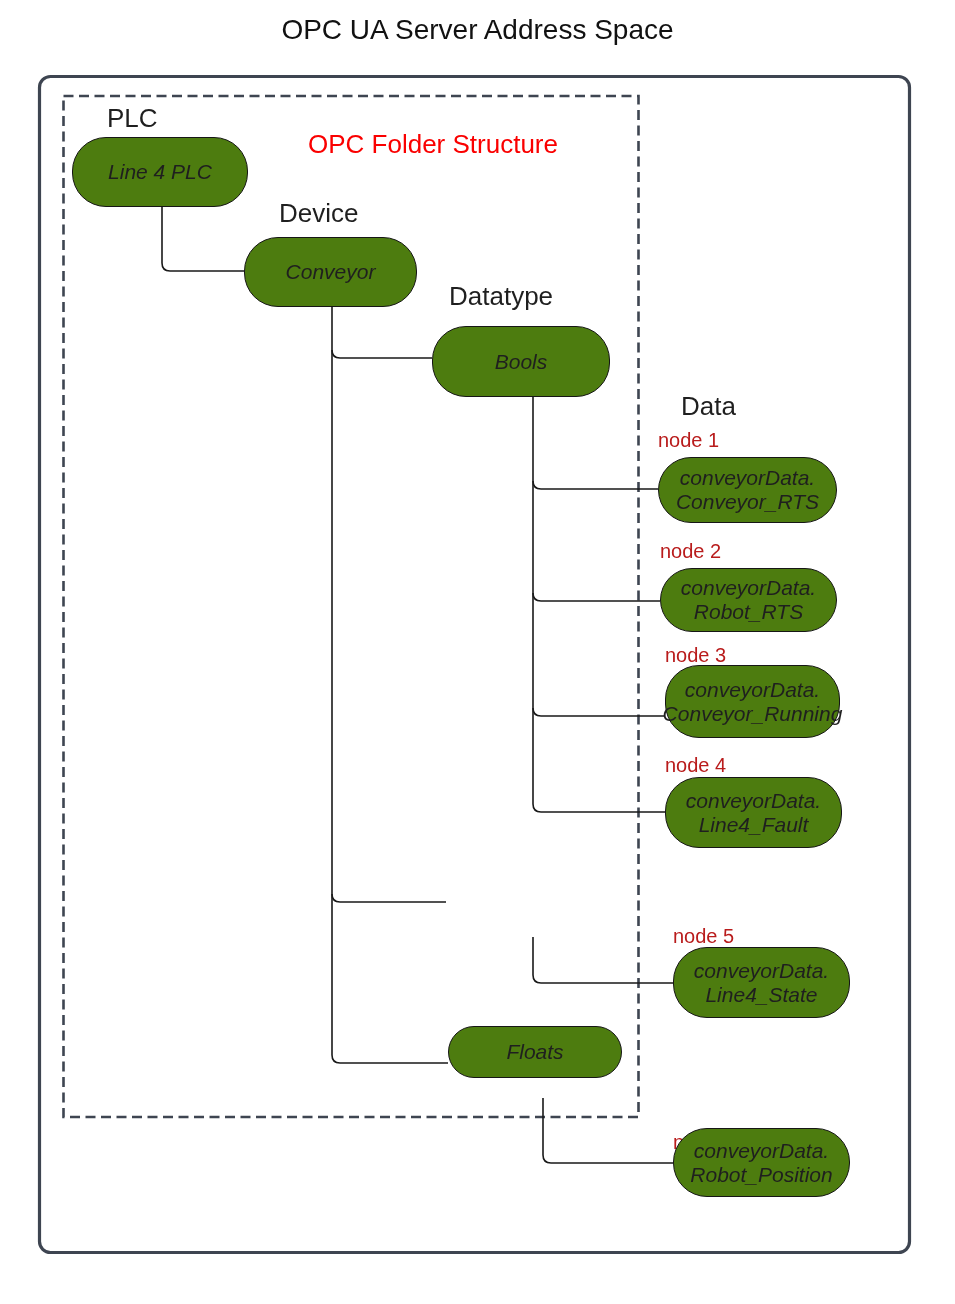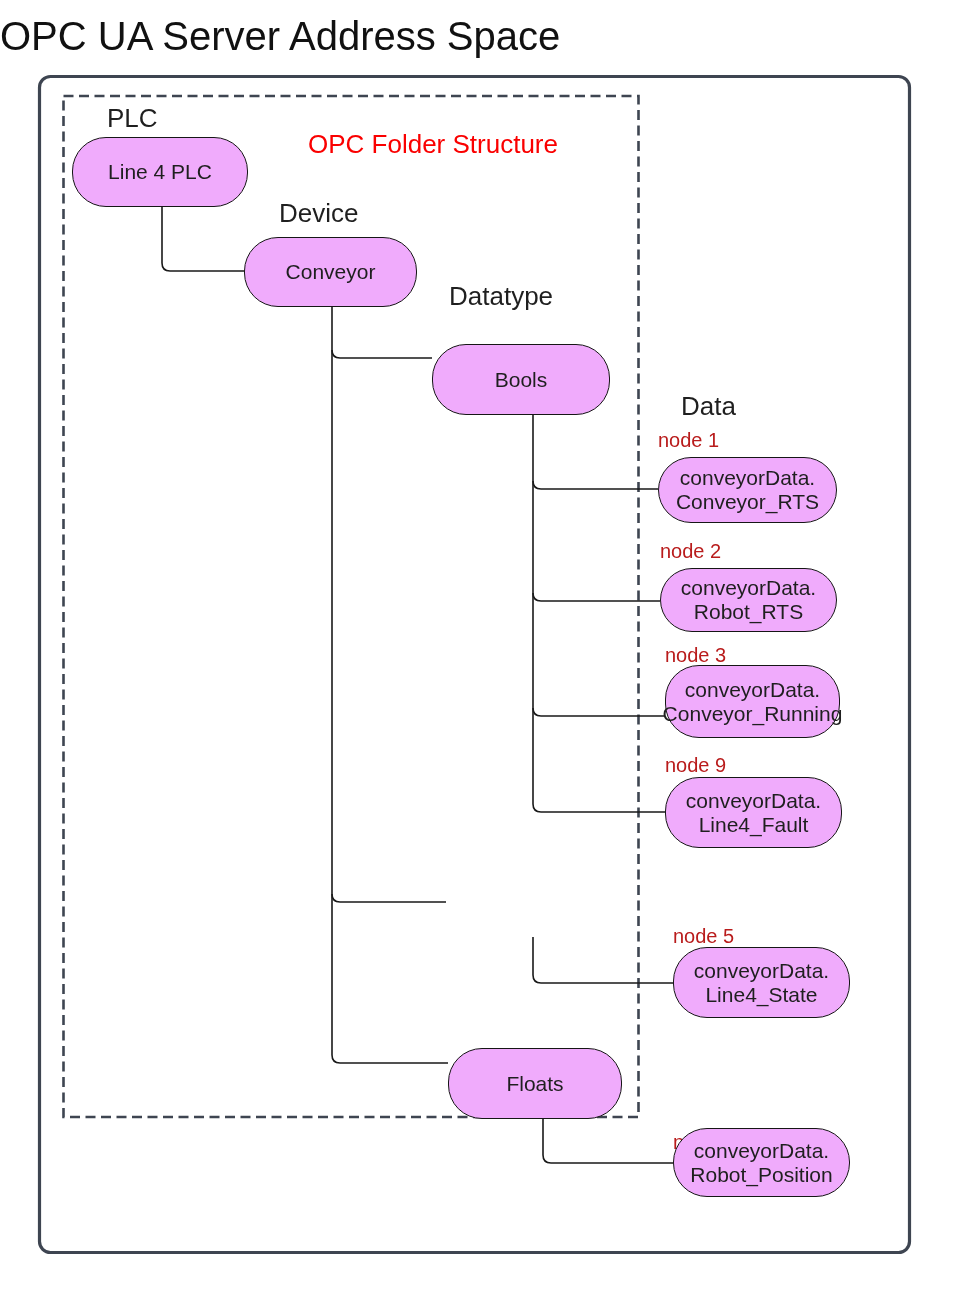--- a/index.html
+++ b/index.html
@@ -1,46 +1,46 @@
 <!DOCTYPE html>
 <html><head>
 <meta charset="utf-8">
 <style>
   html,body{margin:0;padding:0;background:#ffffff;}
   #canvas{
     position:relative;width:955px;height:1304px;background:#ffffff;
     font-family:"Liberation Sans",sans-serif;color:#1f1f1f;overflow:hidden;
   }
   #title{
-    position:absolute;left:0;top:14px;width:955px;
-    font-size:40px;letter-spacing:0px;color:#111111;
+    position:absolute;left:0;top:14px;width:955px;text-align:center;
+    font-size:28px;letter-spacing:0px;color:#111111;
   }
   .lvl{
     position:absolute;font-size:26px;color:#1f1f1f;white-space:nowrap;
   }
   #annotation{
     position:absolute;left:283px;top:129px;width:300px;text-align:center;
     font-size:26px;color:#fa0000;white-space:nowrap;
   }
   .pill{
-    position:absolute;border:1.6px solid #161616;border-radius:34px;background:#f0abfc;
+    position:absolute;border:1.6px solid #161616;border-radius:34px;background:#4d7c0f;
     display:flex;align-items:center;justify-content:center;
-    font-size:21px;color:#1f1f1f;white-space:nowrap;box-sizing:border-box;
+    font-size:21px;color:#1f1f1f;white-space:nowrap;box-sizing:border-box;font-style:italic;
   }
   .pill.multi{flex-direction:column;line-height:24px;}
   .nlabel{
     position:absolute;text-align:left;font-size:20px;color:#b91c1c;white-space:nowrap;
   }
   svg{position:absolute;left:0;top:0;}
   
   #b-plc    {left:72px; top:137px; width:176px;height:70px;}
   #b-dev    {left:244px;top:237px; width:173px;height:70px;}
-  #b-bools  {left:432px;top:326px; width:178px;height:71px;margin-top:18px;}
+  #b-bools  {left:432px;top:326px; width:178px;height:71px;}
   #b-dints  {left:446px;top:868px; width:175px;height:69px;}
-  #b-floats {left:448px;top:1048px;width:174px;height:71px;}
+  #b-floats {left:448px;top:1026px;width:174px;height:52px;}
   
   #n1{left:658px;top:457px; width:179px;height:66px;}
   #n2{left:660px;top:568px; width:177px;height:64px;}
   #n3{left:665px;top:665px; width:175px;height:73px;}
   #n4{left:665px;top:777px; width:177px;height:71px;}
   #n5{left:673px;top:947px; width:177px;height:71px;}
   #n6{left:673px;top:1128px;width:177px;height:69px;}
   
   #nl1{left:658px;top:429px; width:179px;}
   #nl2{left:660px;top:540px; width:177px;}
@@ -104,21 +104,21 @@
     <span>conveyorData.</span>
     <span>Robot_RTS</span>
   </div>
 
   <div class="nlabel" id="nl3">node 3</div>
   <div class="pill multi" id="n3">
     <span>conveyorData.</span>
     <span>Conveyor_Running</span>
   </div>
 
-  <div class="nlabel" id="nl4">node 9</div>
+  <div class="nlabel" id="nl4">node 4</div>
   <div class="pill multi" id="n4">
     <span>conveyorData.</span>
     <span>Line4_Fault</span>
   </div>
 
   <div class="nlabel" id="nl5">node 5</div>
   <div class="pill multi" id="n5">
     <span>conveyorData.</span>
     <span>Line4_State</span>
   </div>

